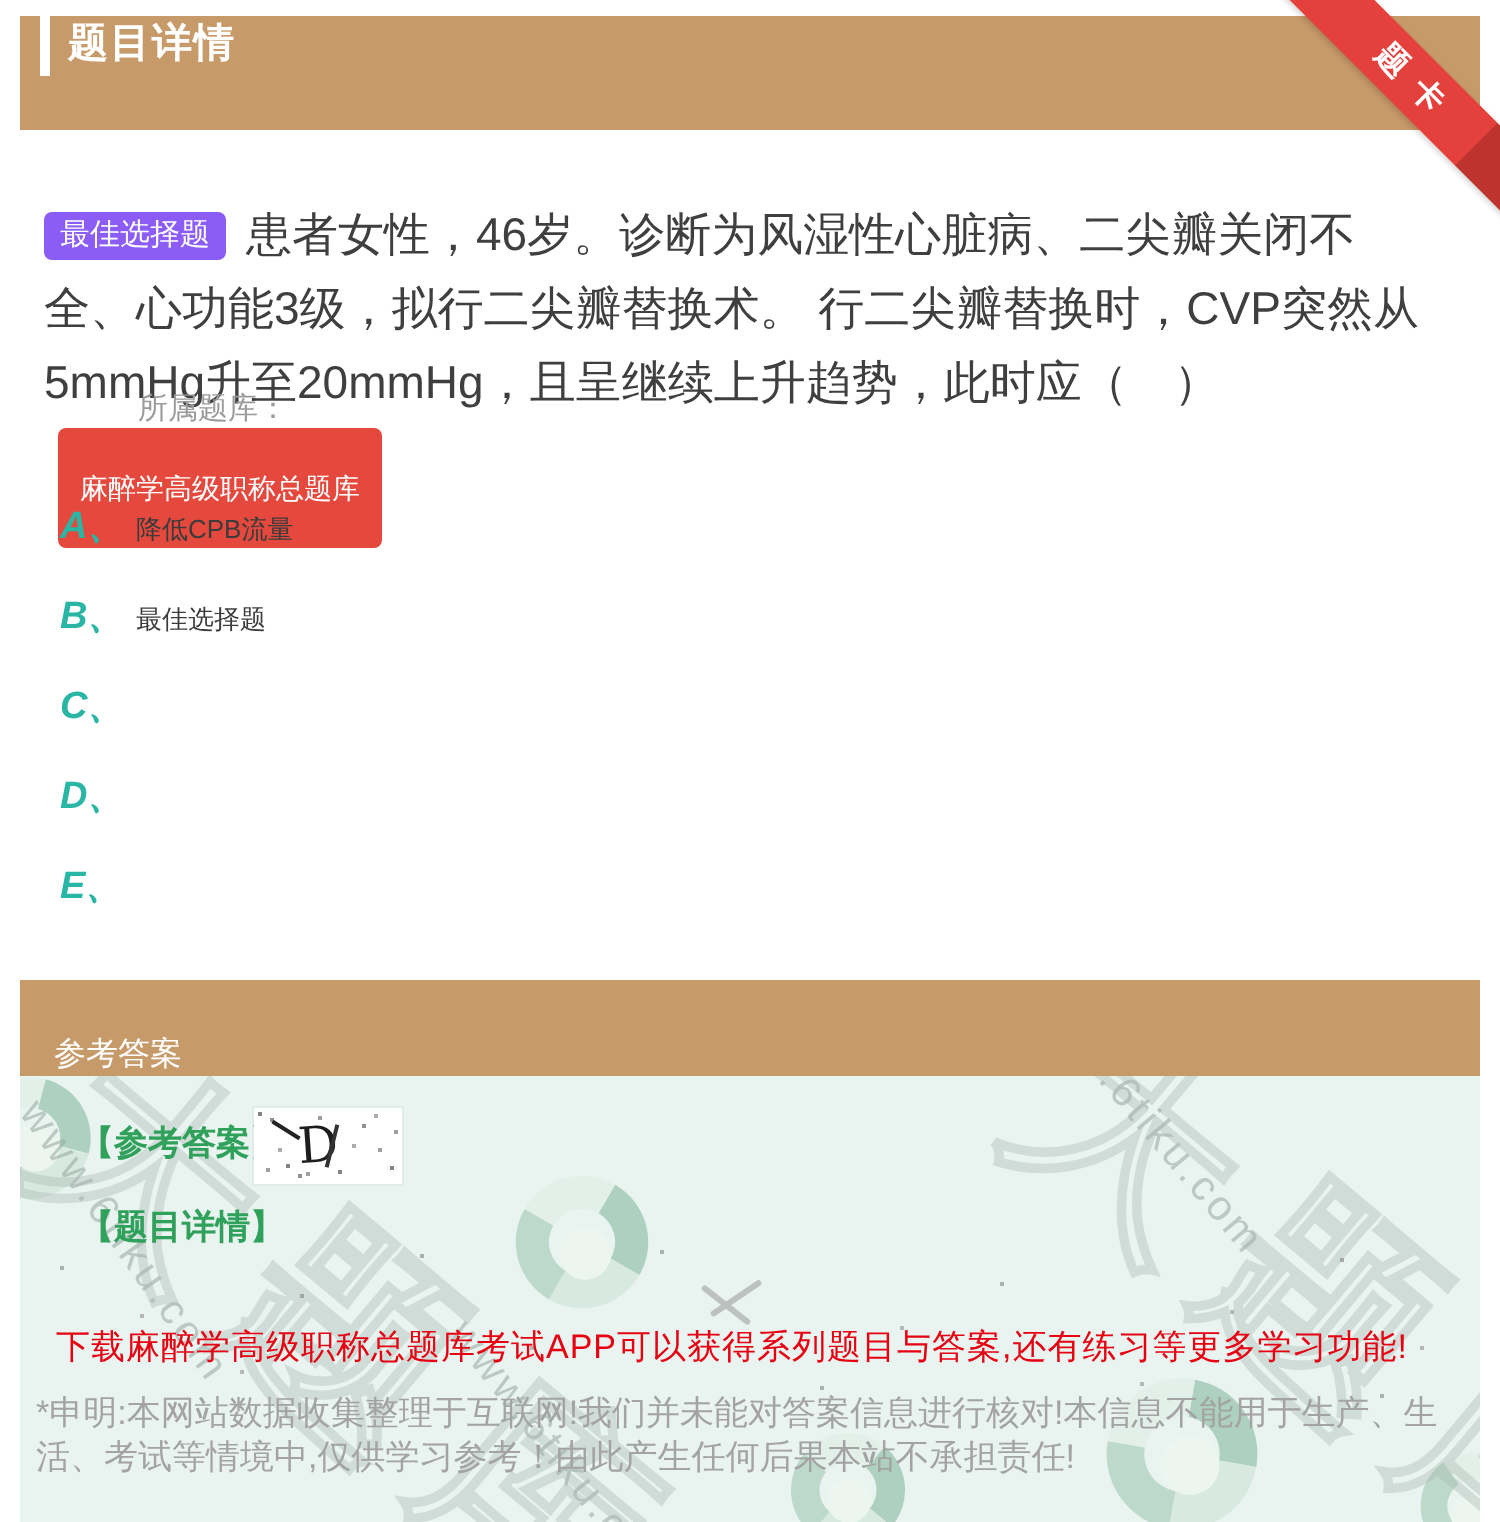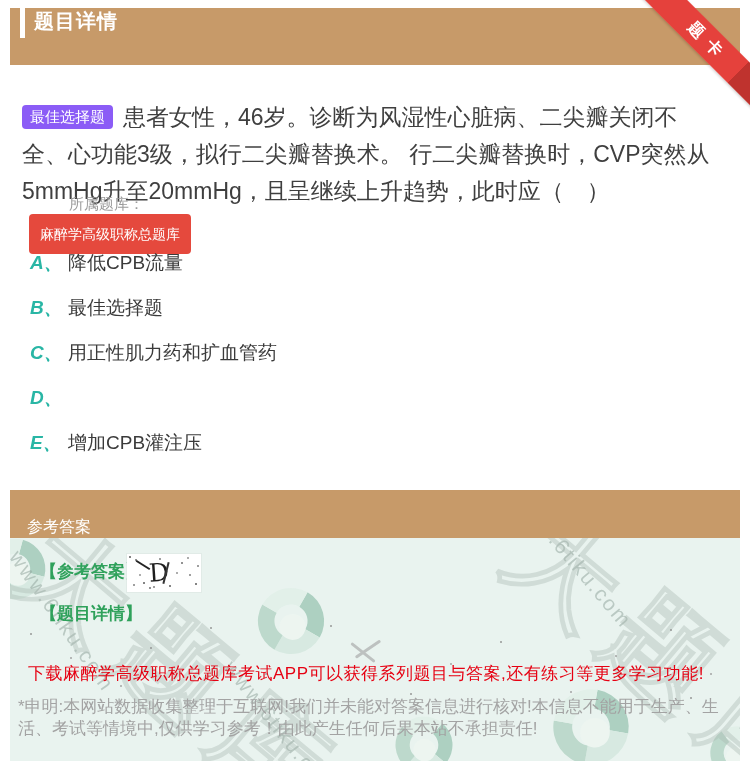--- a/index.html
+++ b/index.html
@@ -30,29 +30,29 @@
     font-size:23px;color:#3f3f3f;line-height:37px;
   }
   .type-badge{
     display:inline-block;background:#8b5cf6;color:#fff;font-size:15px;font-weight:normal;
     line-height:22px;padding:1px 8px;border-radius:4px;margin-right:10px;vertical-align:3px;
   }
   .bank-row{position:absolute;left:22px;top:195px;display:flex;align-items:center;flex-direction:column;}
   .bank-label{color:#9b9b9b;font-size:15px;}
   .bank-badge{
     background:#e5493d;color:#fff;font-size:14px;line-height:20px;
-    padding:10px 11px;border-radius:4px;margin-left:7px;
+    padding:20px 11px;border-radius:4px;margin-left:7px;
   }
   
   .options{position:absolute;left:30px;top:250px;width:690px;}
   .option-row{display:flex;align-items:baseline;height:24px;margin-bottom:21px;cursor:pointer;}
   .opt-letter{
     color:#29b6a5;font-style:italic;font-weight:bold;font-size:19px;width:38px;flex:0 0 38px;
   }
-  .opt-text{color:#3b3b3b;font-size:19px;}
+  .opt-text{color:#3b3b3b;font-size:13px;}
   
   .answer-bar{
     position:absolute;left:10px;top:490px;width:730px;height:48px;background:#c79a69;
     display:flex;align-items:flex-end;justify-content:space-between;
     padding:0 17px;box-sizing:border-box;color:#ffffff;font-size:16px;
   }
   
   .answer-body{
     position:absolute;left:10px;top:538px;width:730px;height:223px;
     background:#e9f3ef;overflow:hidden;
@@ -141,28 +141,26 @@
   <div class="option-row">
     <span class="opt-letter">A、</span>
     <span class="opt-text">降低CPB流量</span>
   </div>
   <div class="option-row">
     <span class="opt-letter">B、</span>
     <span class="opt-text">最佳选择题</span>
   </div>
   <div class="option-row">
     <span class="opt-letter">C、</span>
-    <span class="opt-text">用正性肌力药和扩血管药</span>
   </div>
   <div class="option-row">
     <span class="opt-letter">D、</span>
   </div>
   <div class="option-row">
     <span class="opt-letter">E、</span>
-    <span class="opt-text">增加CPB灌注压</span>
   </div>
 </div>
 
 <div class="answer-bar">
   <span>参考答案</span>
 </div>
 
 <div class="answer-body">
 
   <svg class="swirl" style="left:-28px;top:-2px;width:66px;height:66px;transform:rotate(15deg)" viewBox="-50 -50 100 100">

